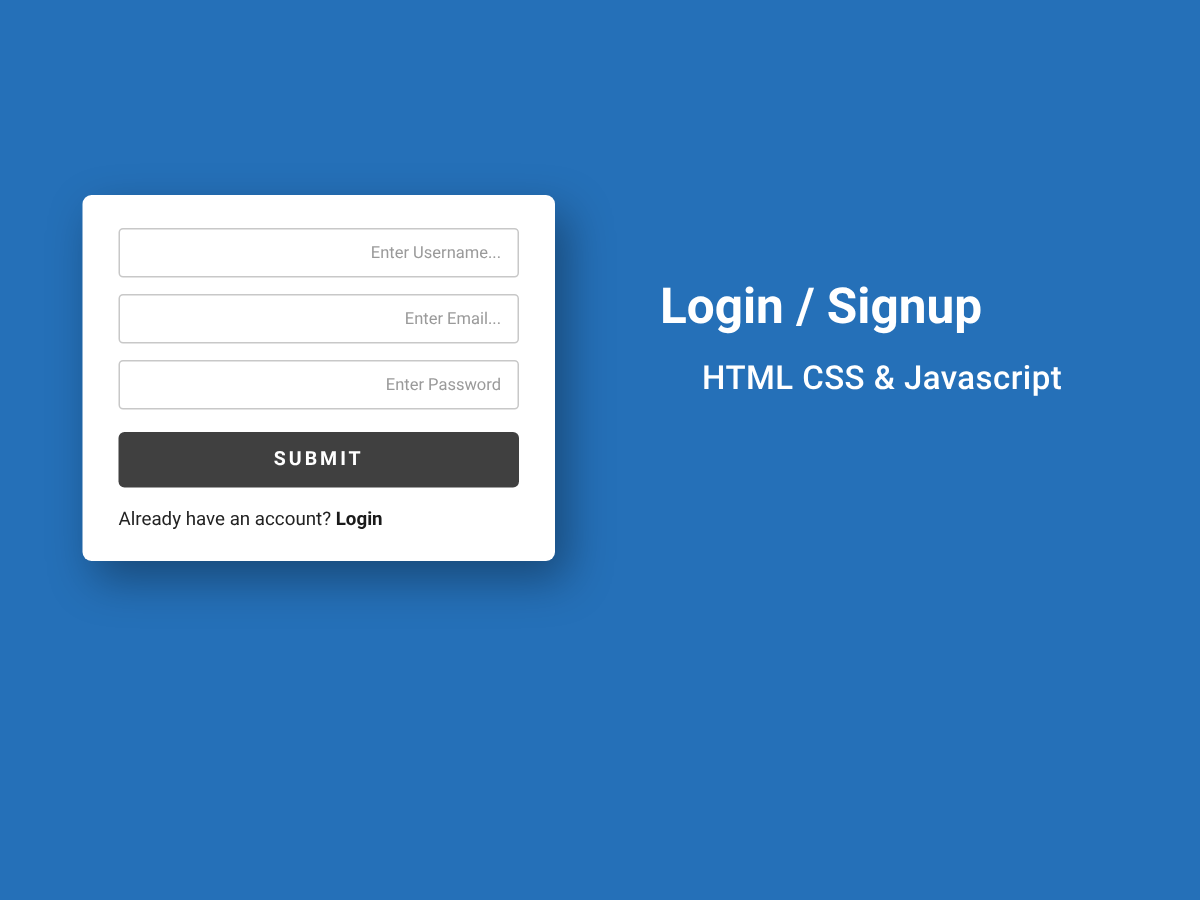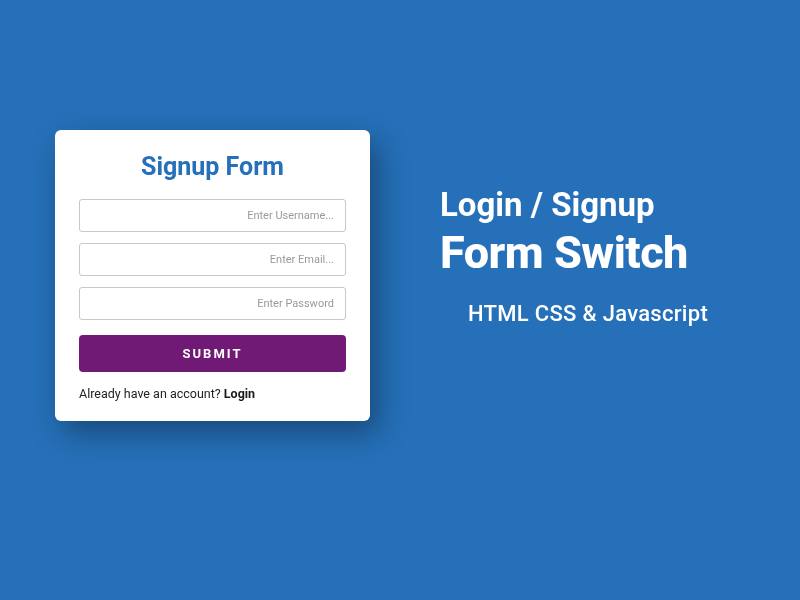--- a/index.html
+++ b/index.html
@@ -43,21 +43,21 @@
       outline: none;
       font-family: inherit;
       text-align: right;
     }
     .form-input::placeholder {
       color: #9a9a9a;
     }
     .submit-btn {
       width: 100%;
       padding: 11px;
-      background: #701a75;
+      background: #404040;
       color: #ffffff;
       border: none;
       border-radius: 4px;
       font-size: 13px;
       font-weight: 700;
       letter-spacing: 2px;
       cursor: pointer;
       margin-top: 4px;
       margin-bottom: 14px;
       font-family: inherit;
@@ -74,46 +74,44 @@
     }
     .hero-text {
       position: absolute;
       left: 440px;
       top: 185px;
       color: #ffffff;
     }
     .hero-line1 {
       font-size: 33px;
       font-weight: 700;
-      margin-bottom: 2px;
+      margin-bottom: 16px;
     }
     .hero-line2 {
       font-size: 45px;
       font-weight: 800;
       margin-bottom: 22px;
       letter-spacing: -0.5px;
     }
     .hero-sub {
       font-size: 22px;
       font-weight: 500;
       letter-spacing: 0.3px;
       margin-left: 28px;
     }
   </style>
 </head>
 <body>
 
 <div class="form-card">
-  <h2 class="form-title">Signup Form</h2>
   <input type="text" class="form-input" placeholder="Enter Username..." style="">
   <input type="text" class="form-input" placeholder="Enter Email..." style="">
   <input type="password" class="form-input" placeholder="Enter Password" style="">
   <button class="submit-btn">SUBMIT</button>
   <div class="switch-text">
     <span>Already have an account? </span><span class="switch-link">Login</span>
   </div>
 </div>
 
 <div class="hero-text">
   <div class="hero-line1">Login / Signup</div>
-  <div class="hero-line2">Form Switch</div>
   <div class="hero-sub">HTML CSS &amp; Javascript</div>
 </div>
 
 </body></html>

